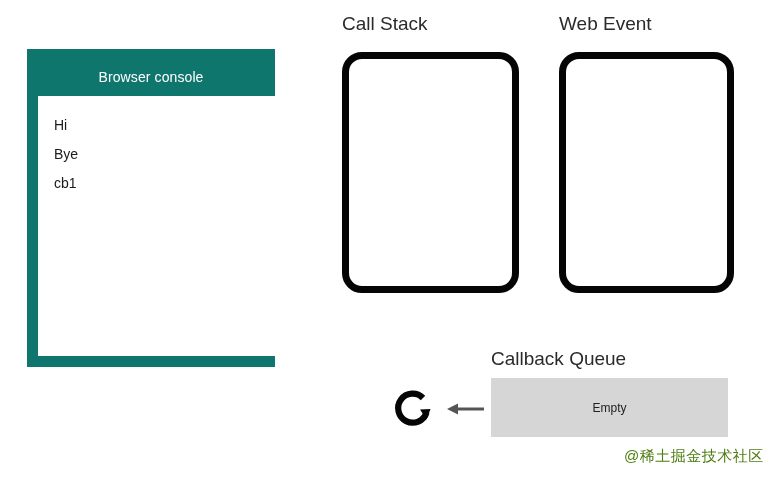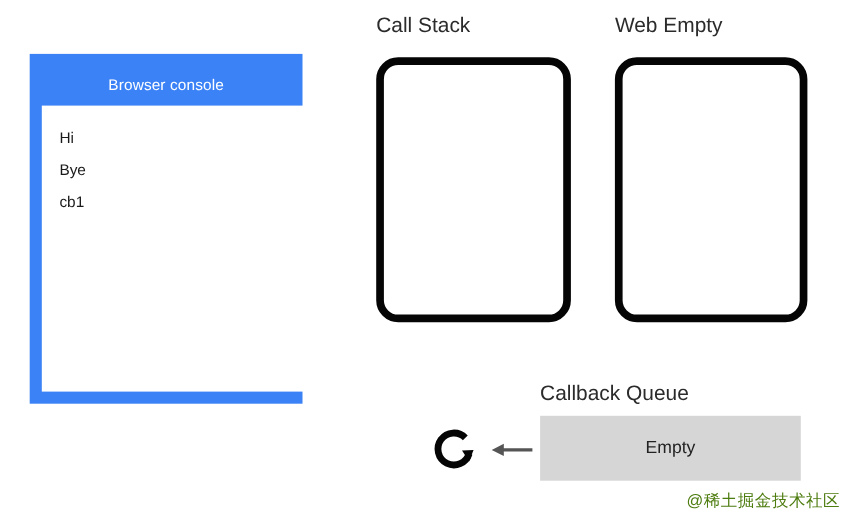--- a/index.html
+++ b/index.html
@@ -22,21 +22,21 @@
     height: 482px;
   }
 
   
   .console-panel {
     position: absolute;
     left: 27px;
     top: 49px;
     width: 248px;
     height: 318px;
-    background: #3b82f6;
+    background: #0f766e;
     box-sizing: border-box;
   }
   .console-title {
     position: absolute;
     left: 0;
     top: 19px;
     width: 100%;
     text-align: center;
     color: #ffffff;
     font-size: 14px;
@@ -158,21 +158,21 @@
   }
   .callback-queue-label {
     position: absolute;
     left: 0;
     top: 0;
     width: 100%;
     height: 100%;
     display: flex;
     align-items: center;
     justify-content: center;
-    font-size: 16px;
+    font-size: 12px;
     color: #222222;
     white-space: nowrap;
   }
 
   
   .watermark {
     position: absolute;
     left: 624px;
     top: 446px;
     font-size: 15px;
@@ -194,21 +194,21 @@
       <div class="console-line l1">Bye</div>
       <div class="console-line l2">cb1</div>
     </div>
   </div>
 
   <div class="heading heading-callstack">Call Stack</div>
   <div class="stack-box box-callstack">
     <div class="box-slot-list"></div>
   </div>
 
-  <div class="heading heading-webapis">Web Empty</div>
+  <div class="heading heading-webapis">Web Event</div>
   <div class="stack-box box-webapis">
     <div class="box-slot-list"></div>
   </div>
 
   <div class="event-loop-icon">
     <svg width="54" height="54" viewBox="0 0 54 54" aria-hidden="true">
       <path d="M40.5 30.5 A14.5 14.5 0 1 1 37.0 16.0" fill="none" stroke="#050505" stroke-width="6.2" stroke-linecap="butt"></path>
       <polygon points="44.5,27.0 34.0,27.5 40.5,37.5" fill="#050505"></polygon>
     </svg>
   </div>

